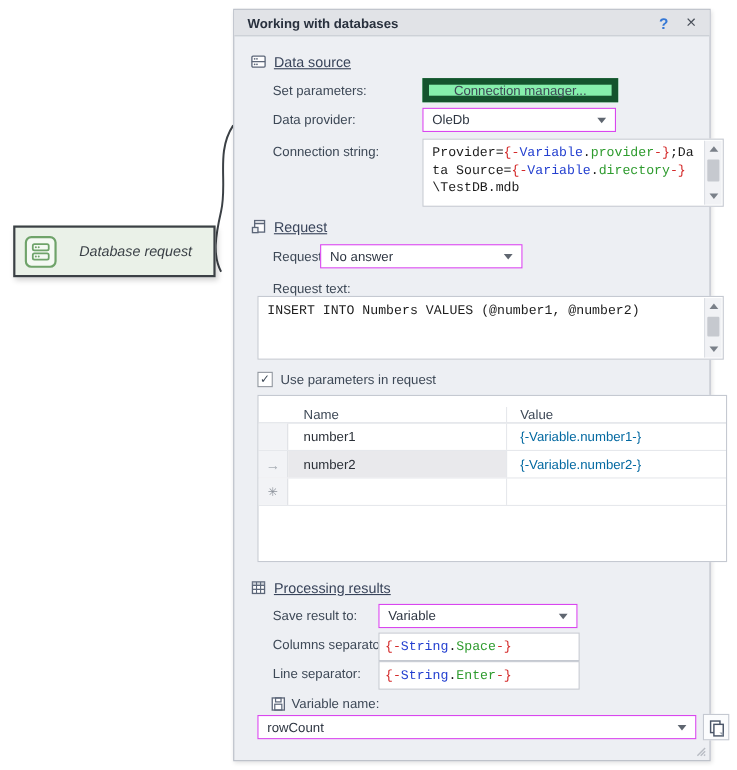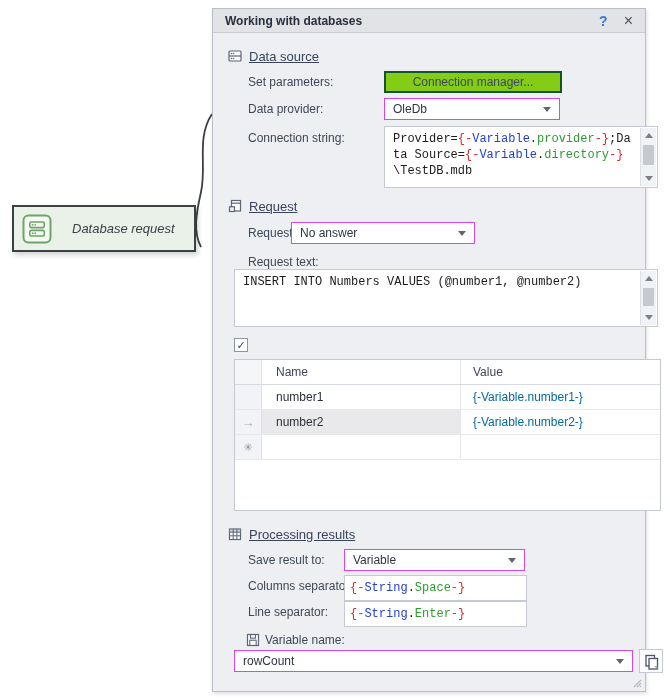--- a/index.html
+++ b/index.html
@@ -40,21 +40,21 @@
   .title { font-weight: bold; color: #28303d; }
   .help { margin-left: auto; color: #3578d6; font-weight: bold; font-size: 14px; cursor: default; }
   .close { margin-left: 16px; color: #4a505a; font-size: 16px; line-height: 14px; cursor: default; }
 
   .heading { position: absolute; left: 14px; display: flex; align-items: center; gap: 6px; }
   .heading .hd { color: #39445a; text-decoration: underline; font-size: 13px; }
 
   .label { position: absolute; white-space: nowrap; color: #3d4856; }
 
   .btn {
-    position: absolute; height: 22px; background: #84cc16; border: 2px solid #14532d;
+    position: absolute; height: 22px; background: #86efac; border: 6px solid #14532d;
     display: flex; align-items: center; justify-content: center; color: #3d4856;
   }
   .select {
     position: absolute; height: 22px; background: #ffffff; border: 1px solid #d946ef;
     display: flex; align-items: center; padding: 0 8px; color: #2e3642;
   }
   .dd {
     margin-left: auto; width: 0; height: 0;
     border-left: 4px solid transparent; border-right: 4px solid transparent;
     border-top: 5px solid #5f6670;
@@ -92,21 +92,21 @@
   .chkrow { position: absolute; display: flex; align-items: center; gap: 7px; cursor: default; }
   .chk {
     width: 14px; height: 14px; background: #ffffff; border: 1px solid #8f959e;
     display: inline-flex; align-items: center; justify-content: center;
   }
   .chkmark { color: #3f4a58; font-size: 11px; line-height: 11px; }
 
   
   .grid { position: absolute; background: #ffffff; border: 1px solid #c5c9d1; overflow: hidden; }
   .grow { display: flex; height: 25px; border-bottom: 1px solid #e6e8ec; align-items: stretch; }
-  .grow.ghead { border-bottom: 1px solid #d6d9df; }
+  .grow.ghead { border-bottom: 1px solid #d6d9df; align-items: flex-end; }
   .rowhdr {
     width: 27px; background: #f2f3f6; border-right: 1px solid #dfe1e6;
     display: flex; align-items: center; justify-content: center; flex: none;
   }
   .ghead .rowhdr { background: #f5f6f8; }
   .marker-cur { color: #a9aeb6; font-size: 13px; }
   .marker-new { color: #8d939c; font-size: 11px; }
   .cname { width: 199px; border-right: 1px solid #e6e8ec; display: flex; align-items: center; padding-left: 14px; color: #2b3038; flex: none; }
   .cvalue { flex: 1; display: flex; align-items: center; padding-left: 12px; color: #0369a1; }
   .ghead .cname, .ghead .cvalue { color: #3d4856; }
@@ -208,20 +208,21 @@
       <div class="sb-btn down">
           <span class="tri-down"></span>
         </div>
     </div>
   </div>
 
   <div class="chkrow" style="top:329px;left:21px">
     <span class="chk">
         <span class="chkmark">✓</span>
       </span>
+    <span>Use parameters in request</span>
   </div>
 
   <div class="grid" style="top:350px;left:21px;width:427px;height:152px">
     <div class="grow ghead">
       <div class="rowhdr"></div>
       <div class="cname">Name</div>
       <div class="cvalue">Value</div>
     </div>
     <div class="grow">
       <div class="rowhdr"></div>

